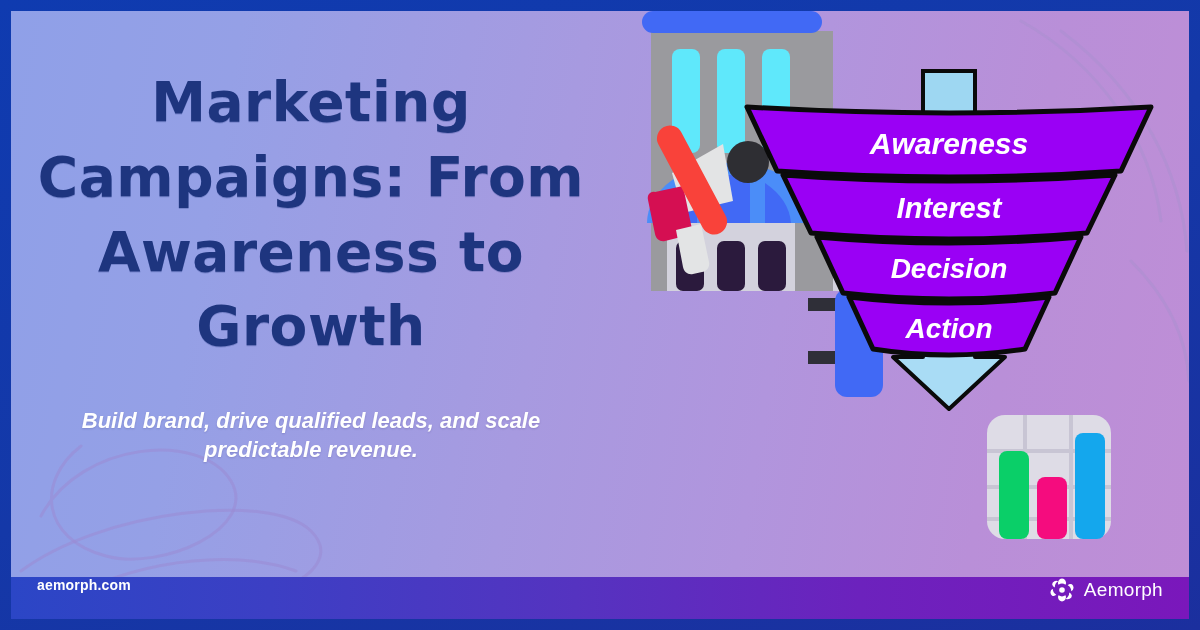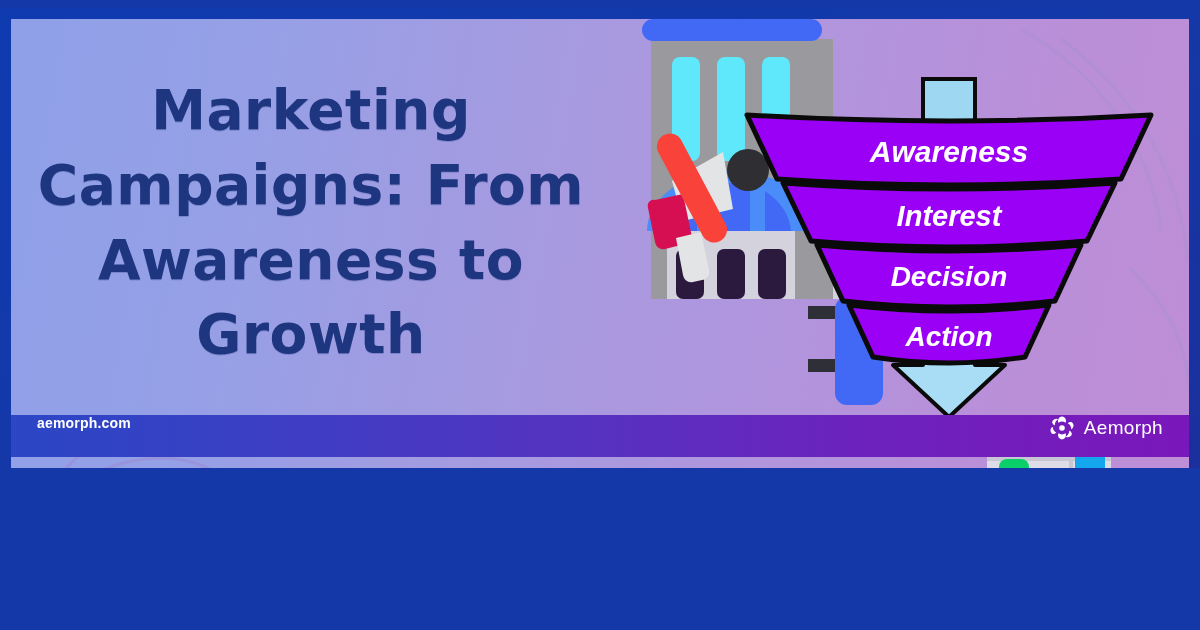--- a/index.html
+++ b/index.html
@@ -5,24 +5,23 @@
   * { margin:0; padding:0; box-sizing:border-box; }
   html,body{ width:1200px; height:630px; overflow:hidden; }
   body{
     font-family:"Liberation Sans", sans-serif;
     background:#1438A8;
   }
 
   
   .canvas{
     position:relative;
-    width:1200px; height:460px;
+    width:1200px; height:630px;
     background:#123AA8;
     overflow:hidden;
-    margin-top:8px;
   }
   .frame-border{
     position:absolute; inset:0;
     background:linear-gradient(160deg,#0f3bb0 0%,#1438a8 50%,#1b2f9e 100%);
   }
 
   
   .stage{
     position:absolute;
     left:11px; top:11px;
@@ -115,20 +114,21 @@
       </g>
       <g fill="none" stroke="#a98fd0" stroke-opacity="0.5" stroke-width="3" stroke-linecap="round">
         <path d="M1010 10 C 1090 55, 1140 130, 1150 210"></path>
         <path d="M1050 20 C 1130 80, 1170 160, 1176 240"></path>
         <path d="M1120 250 C 1160 290, 1176 330, 1178 370"></path>
       </g>
     </svg>
 
     <div class="left-col">
       <div class="headline">Marketing Campaigns: From Awareness to Growth</div>
+      <div class="subtitle">Build brand, drive qualified leads, and scale predictable revenue.</div>
     </div>
 
     <div class="art">
 
       <svg width="578" height="608" viewBox="0 0 578 608">
 
         <rect x="197" y="287" width="42" height="13" fill="#2f2f38"></rect>
         <rect x="197" y="340" width="42" height="13" fill="#2f2f38"></rect>
 
         <rect x="224" y="278" width="48" height="108" rx="12" fill="#4169F5"></rect>

